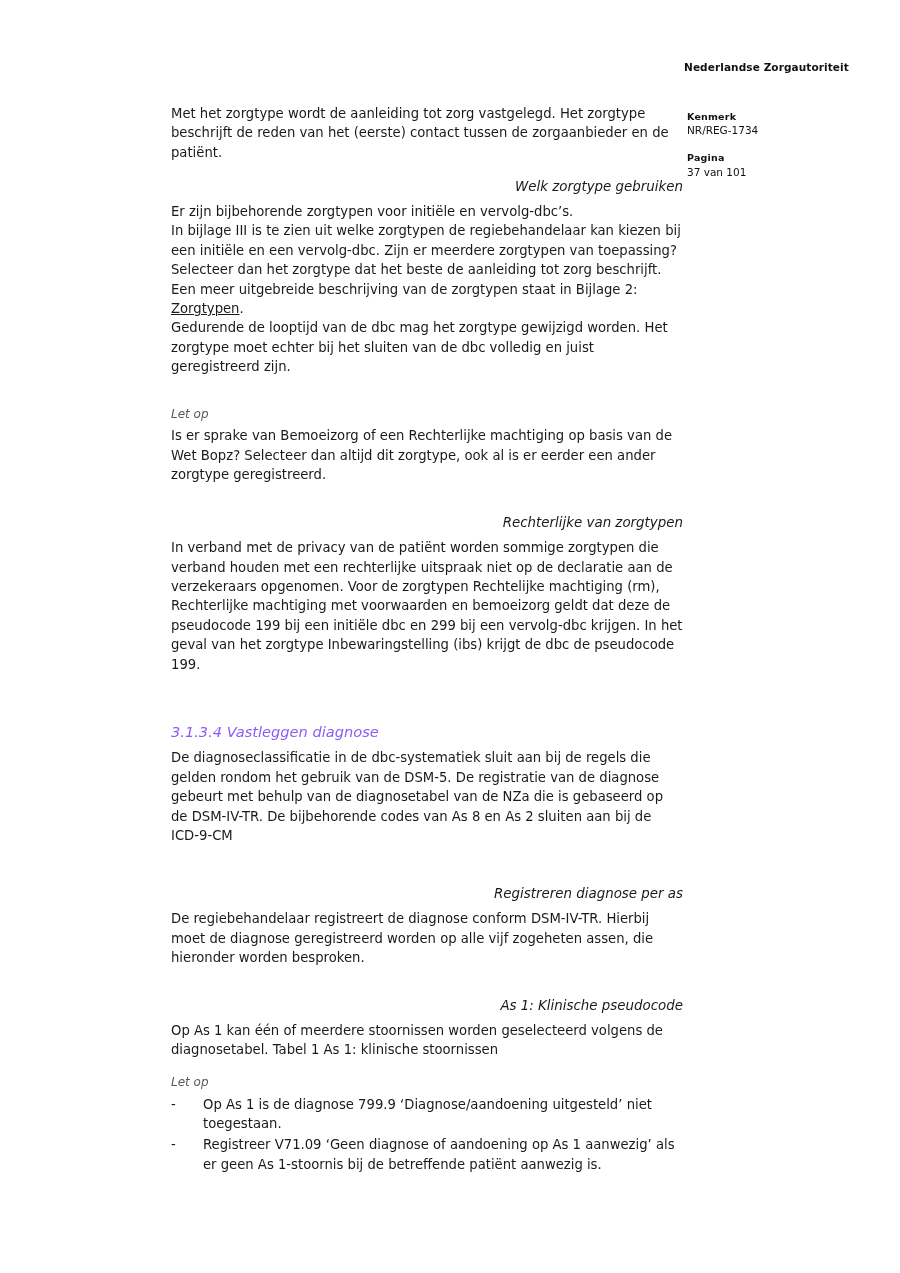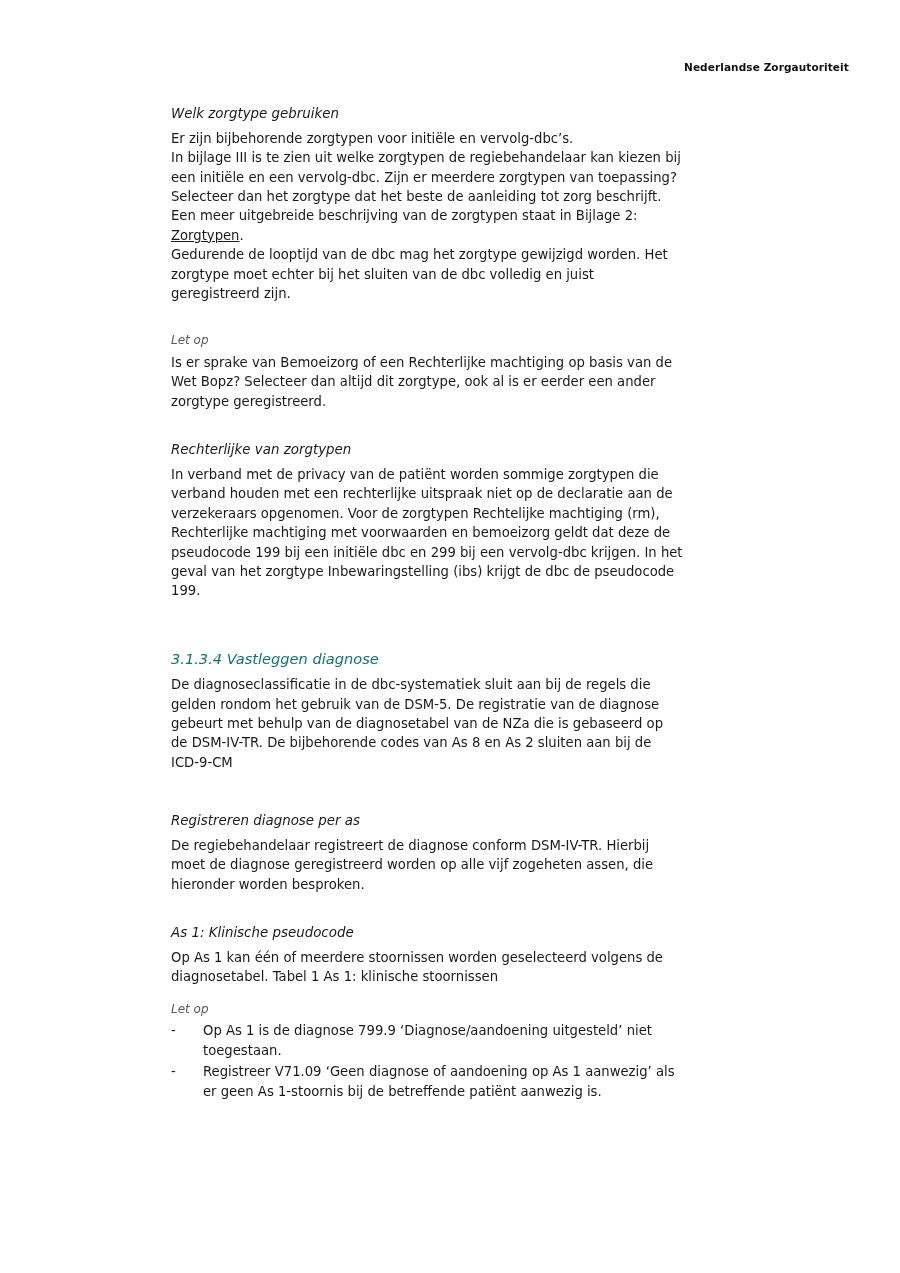--- a/index.html
+++ b/index.html
@@ -66,32 +66,33 @@
     margin-bottom: 15px;
   }
   .para-tight {
     margin-bottom: 0;
   }
   .heading-italic {
     font-style: italic;
     font-size: 13.4px;
     margin-bottom: 5px;
     color: #1a1a1a;
+    text-align: right;
   }
   .note-label {
     font-style: italic;
     color: #5a5a5a;
     font-size: 12px;
     margin-bottom: 3px;
   }
   .section-heading {
     font-style: italic;
     font-size: 14.6px;
     margin-bottom: 6px;
-    color: #0f766e;
+    color: #8b5cf6;
   }
   .underline {
     text-decoration: underline;
   }
   .spacer-lg {
     height: 32px;
   }
   .spacer-md {
     height: 24px;
   }
@@ -115,23 +116,34 @@
     top: 0;
   }
 </style>
 </head>
 <body>
 
 <div class="page">
 
   <div class="org-name">Nederlandse Zorgautoriteit</div>
 
+  <div class="meta">
+    <div class="meta-block">
+      <div class="meta-label">Kenmerk</div>
+      <div class="meta-value">NR/REG-1734</div>
+    </div>
+    <div class="meta-block">
+      <div class="meta-label">Pagina</div>
+      <div class="meta-value">37 van 101</div>
+    </div>
+  </div>
 
   <div class="content">
 
+    <p class="para">Met het zorgtype wordt de aanleiding tot zorg vastgelegd. Het zorgtype beschrijft de reden van het (eerste) contact tussen de zorgaanbieder en de patiënt.</p>
 
     <div class="heading-italic">Welk zorgtype gebruiken</div>
     <p class="para-tight">Er zijn bijbehorende zorgtypen voor initiële en vervolg-dbc’s.</p>
     <p class="para-tight"><span>In bijlage III is te zien uit welke zorgtypen de regiebehandelaar kan kiezen bij een initiële en een vervolg-dbc. Zijn er meerdere zorgtypen van toepassing? Selecteer dan het zorgtype dat het beste de aanleiding tot zorg beschrijft. Een meer uitgebreide beschrijving van de zorgtypen staat in Bijlage 2: </span><span class="underline">Zorgtypen</span><span>.</span></p>
     <p class="para">Gedurende de looptijd van de dbc mag het zorgtype gewijzigd worden. Het zorgtype moet echter bij het sluiten van de dbc volledig en juist geregistreerd zijn.</p>
 
     <div class="spacer-sm"></div>
 
     <div class="note-label">Let op</div>
     <p class="para">Is er sprake van Bemoeizorg of een Rechterlijke machtiging op basis van de Wet Bopz? Selecteer dan altijd dit zorgtype, ook al is er eerder een ander zorgtype geregistreerd.</p>

